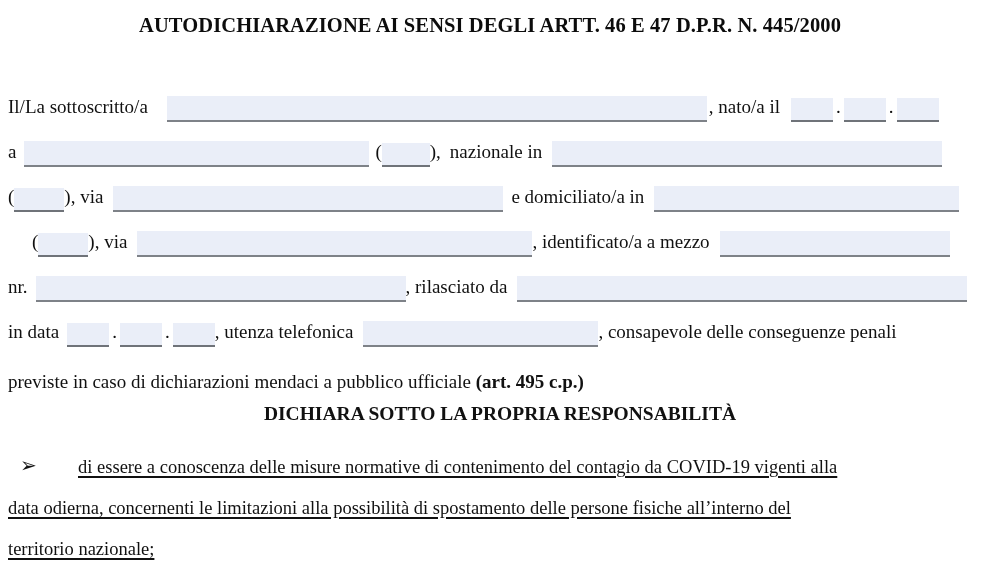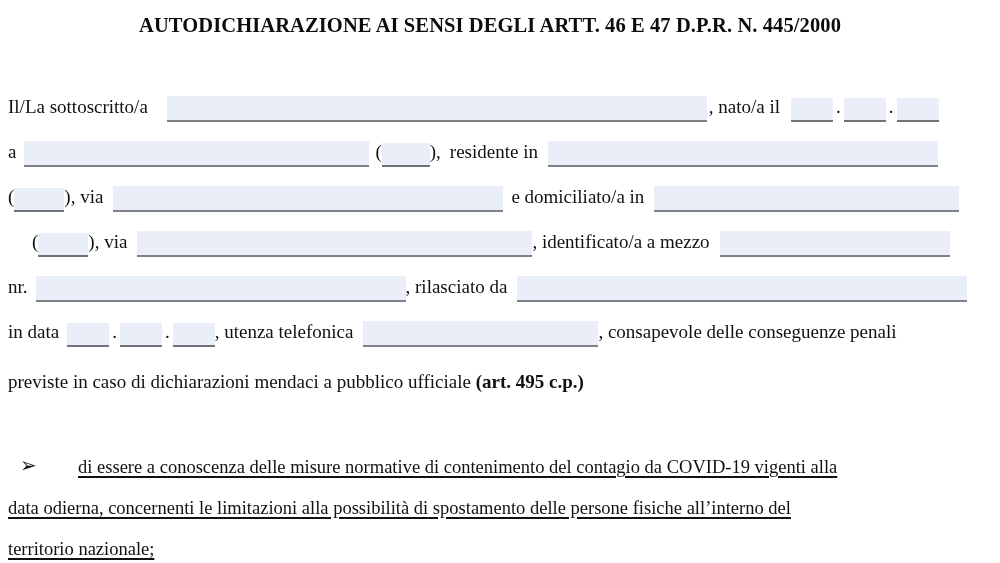--- a/index.html
+++ b/index.html
@@ -135,21 +135,21 @@
     <span class="field tiny" style="width:42px;"></span>
   </div>
 
   <div class="form-line" style="top:133px;">
     <span class="txt" style="margin-left:8px;">a</span>
     <span class="field" style="width:345px;margin-left:8px;"></span>
     <span class="txt" style="margin-left:6px;">(</span>
     <span class="field tiny" style="width:48px;"></span>
     <span class="txt">),</span>
     <span class="sp4"></span>
-    <span class="txt">residente  in</span>
+    <span class="txt">nazionale  in</span>
     <span class="field" style="width:390px;margin-left:10px;"></span>
   </div>
 
   <div class="form-line" style="top:178px;">
     <span class="txt" style="margin-left:8px;">(</span>
     <span class="field tiny" style="width:50px;"></span>
     <span class="txt">), via</span>
     <span class="field" style="width:390px;margin-left:10px;"></span>
     <span class="txt" style="margin-left:8px;">e domiciliato/a in</span>
     <span class="field" style="width:305px;margin-left:10px;"></span>
@@ -180,20 +180,21 @@
     <span class="field tiny" style="width:42px;"></span>
     <span class="txt">, utenza telefonica</span>
     <span class="field" style="width:235px;margin-left:10px;"></span>
     <span class="txt">, consapevole delle conseguenze penali</span>
   </div>
 
   <div class="para" style="top:369px;">
     <span>previste in caso di dichiarazioni mendaci a pubblico ufficiale </span><b>(art. 495 c.p.)</b>
   </div>
 
+  <div class="section-head" style="top:403px;">DICHIARA SOTTO LA PROPRIA RESPONSABILITÀ</div>
 
   <div class="bullet-marker" style="top:452px;">➢</div>
 
   <div class="bullet-line" style="top:454px;">di essere a conoscenza delle misure normative di contenimento del contagio da COVID-19 vigenti alla</div>
 
   <div class="bullet-line l2" style="top:495px;">data odierna, concernenti le limitazioni alla possibilità di spostamento delle persone fisiche all’interno del</div>
 
   <div class="bullet-line l3" style="top:536px;">territorio nazionale;</div>
 
 </div>

